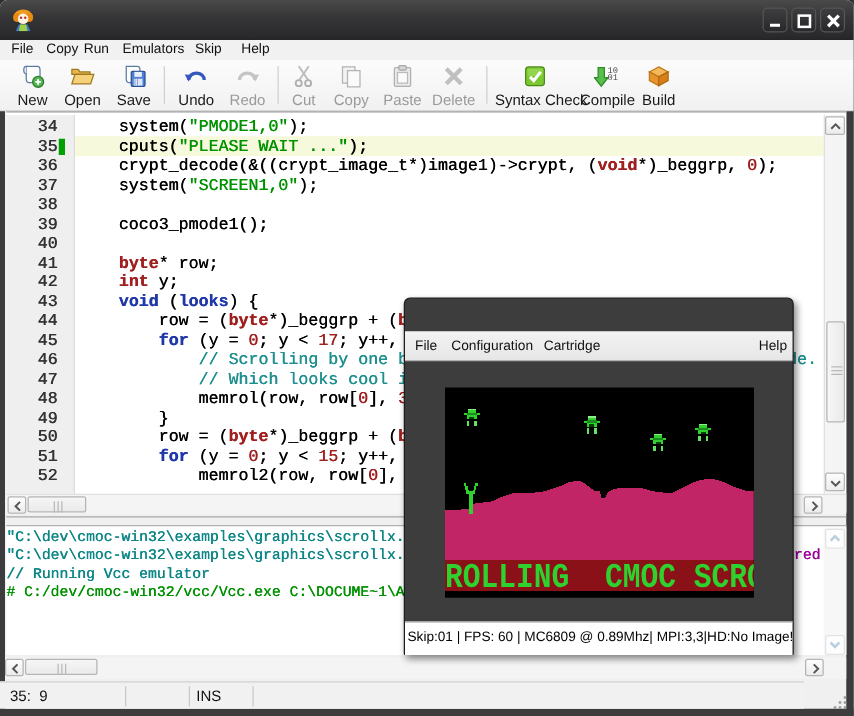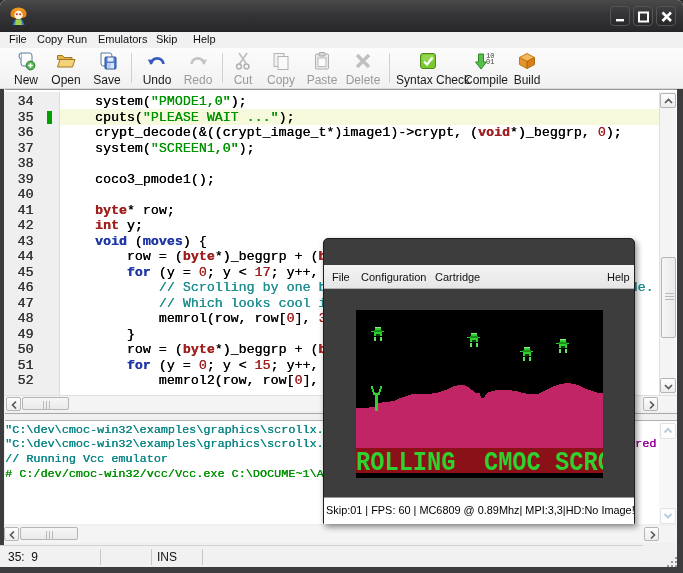--- a/index.html
+++ b/index.html
@@ -25,21 +25,21 @@
 
 #tb { position:absolute; left:0px; top:48px; width:683px; height:41px; background:linear-gradient(#fcfcfc,#f1f1f1); border-bottom:1px solid #d7d7d7; }
 .tbtn { position:absolute; top:3px; text-align:center; color:#1a1a1a; font-size:12px; }
 .tbtn.dis { color:#9a9a9a; }
 .tbtn svg { display:block; margin:0 auto 2px auto; }
 .tsep { position:absolute; top:5px; width:1px; height:30px; background:#d0d0d0; }
 
 #edit { position:absolute; left:5px; top:89px; width:672px; height:321px; background:#fff; border-top:1px solid #9a9a9a; }
 #gutter { position:absolute; left:0; top:2px; width:55px; height:303px; background:#efefef; border-right:1px solid #dcdcdc; }
 .mono { font-family:"Liberation Mono", monospace; font-size:13.3px; line-height:15.5px; white-space:pre; text-shadow:0.3px 0 0 currentColor; }
-#lnums { position:absolute; left:0; top:4px; width:41px; text-align:center; color:#333; }
+#lnums { position:absolute; left:0; top:4px; width:41px; text-align:right; color:#333; }
 #hl { position:absolute; left:55px; top:19px; width:599px; height:15.5px; background:#f7f9dc; }
 #caret { position:absolute; left:42px; top:21px; width:5px; height:13px; background:#00a000; z-index:3; }
 #code { position:absolute; left:58px; top:4px; color:#000; }
 .kw { color:#2038a8; font-weight:bold; }
 .ty { color:#a02020; font-weight:bold; }
 .num { color:#a02020; }
 .str { color:#009300; }
 .cmt { color:#1f8f8f; }
 
 .sb-btn { position:absolute; background:linear-gradient(#fdfdfd,#ececec); border:1px solid #b5b5b5; border-radius:2px; }
@@ -200,21 +200,21 @@
     <div id="caret"></div>
     <div id="code" class="mono">    system(<span class="str">"PMODE1,0"</span>);
     cputs(<span class="str">"PLEASE WAIT ..."</span>);
     crypt_decode(&amp;((crypt_image_t*)image1)-&gt;crypt, (<span class="ty">void</span>*)_beggrp, <span class="num">0</span>);
     system(<span class="str">"SCREEN1,0"</span>);
 
     coco3_pmode1();
 
     <span class="ty">byte</span>* row;
     <span class="ty">int</span> y;
-    <span class="kw">void</span> (<span class="kw">moves</span>) {
+    <span class="kw">void</span> (<span class="kw">looks</span>) {
         row = (<span class="ty">byte</span>*)_beggrp + (<span class="ty">byte</span>)(y * <span class="num">32</span>);
         <span class="kw">for</span> (y = <span class="num">0</span>; y &lt; <span class="num">17</span>; y++, row += <span class="num">32</span>) {
             <span class="cmt">// Scrolling by one byte moves 8 pixels in this graphics mode.</span>
             <span class="cmt">// Which looks cool in a retro way.</span>
             memrol(row, row[<span class="num">0</span>], <span class="num">32</span>);
         }
         row = (<span class="ty">byte</span>*)_beggrp + (<span class="ty">byte</span>)(y * <span class="num">32</span>);
         <span class="kw">for</span> (y = <span class="num">0</span>; y &lt; <span class="num">15</span>; y++, row += <span class="num">32</span>) {
             memrol2(row, row[<span class="num">0</span>], <span class="num">32</span>);</div>
     <div id="vsb">

